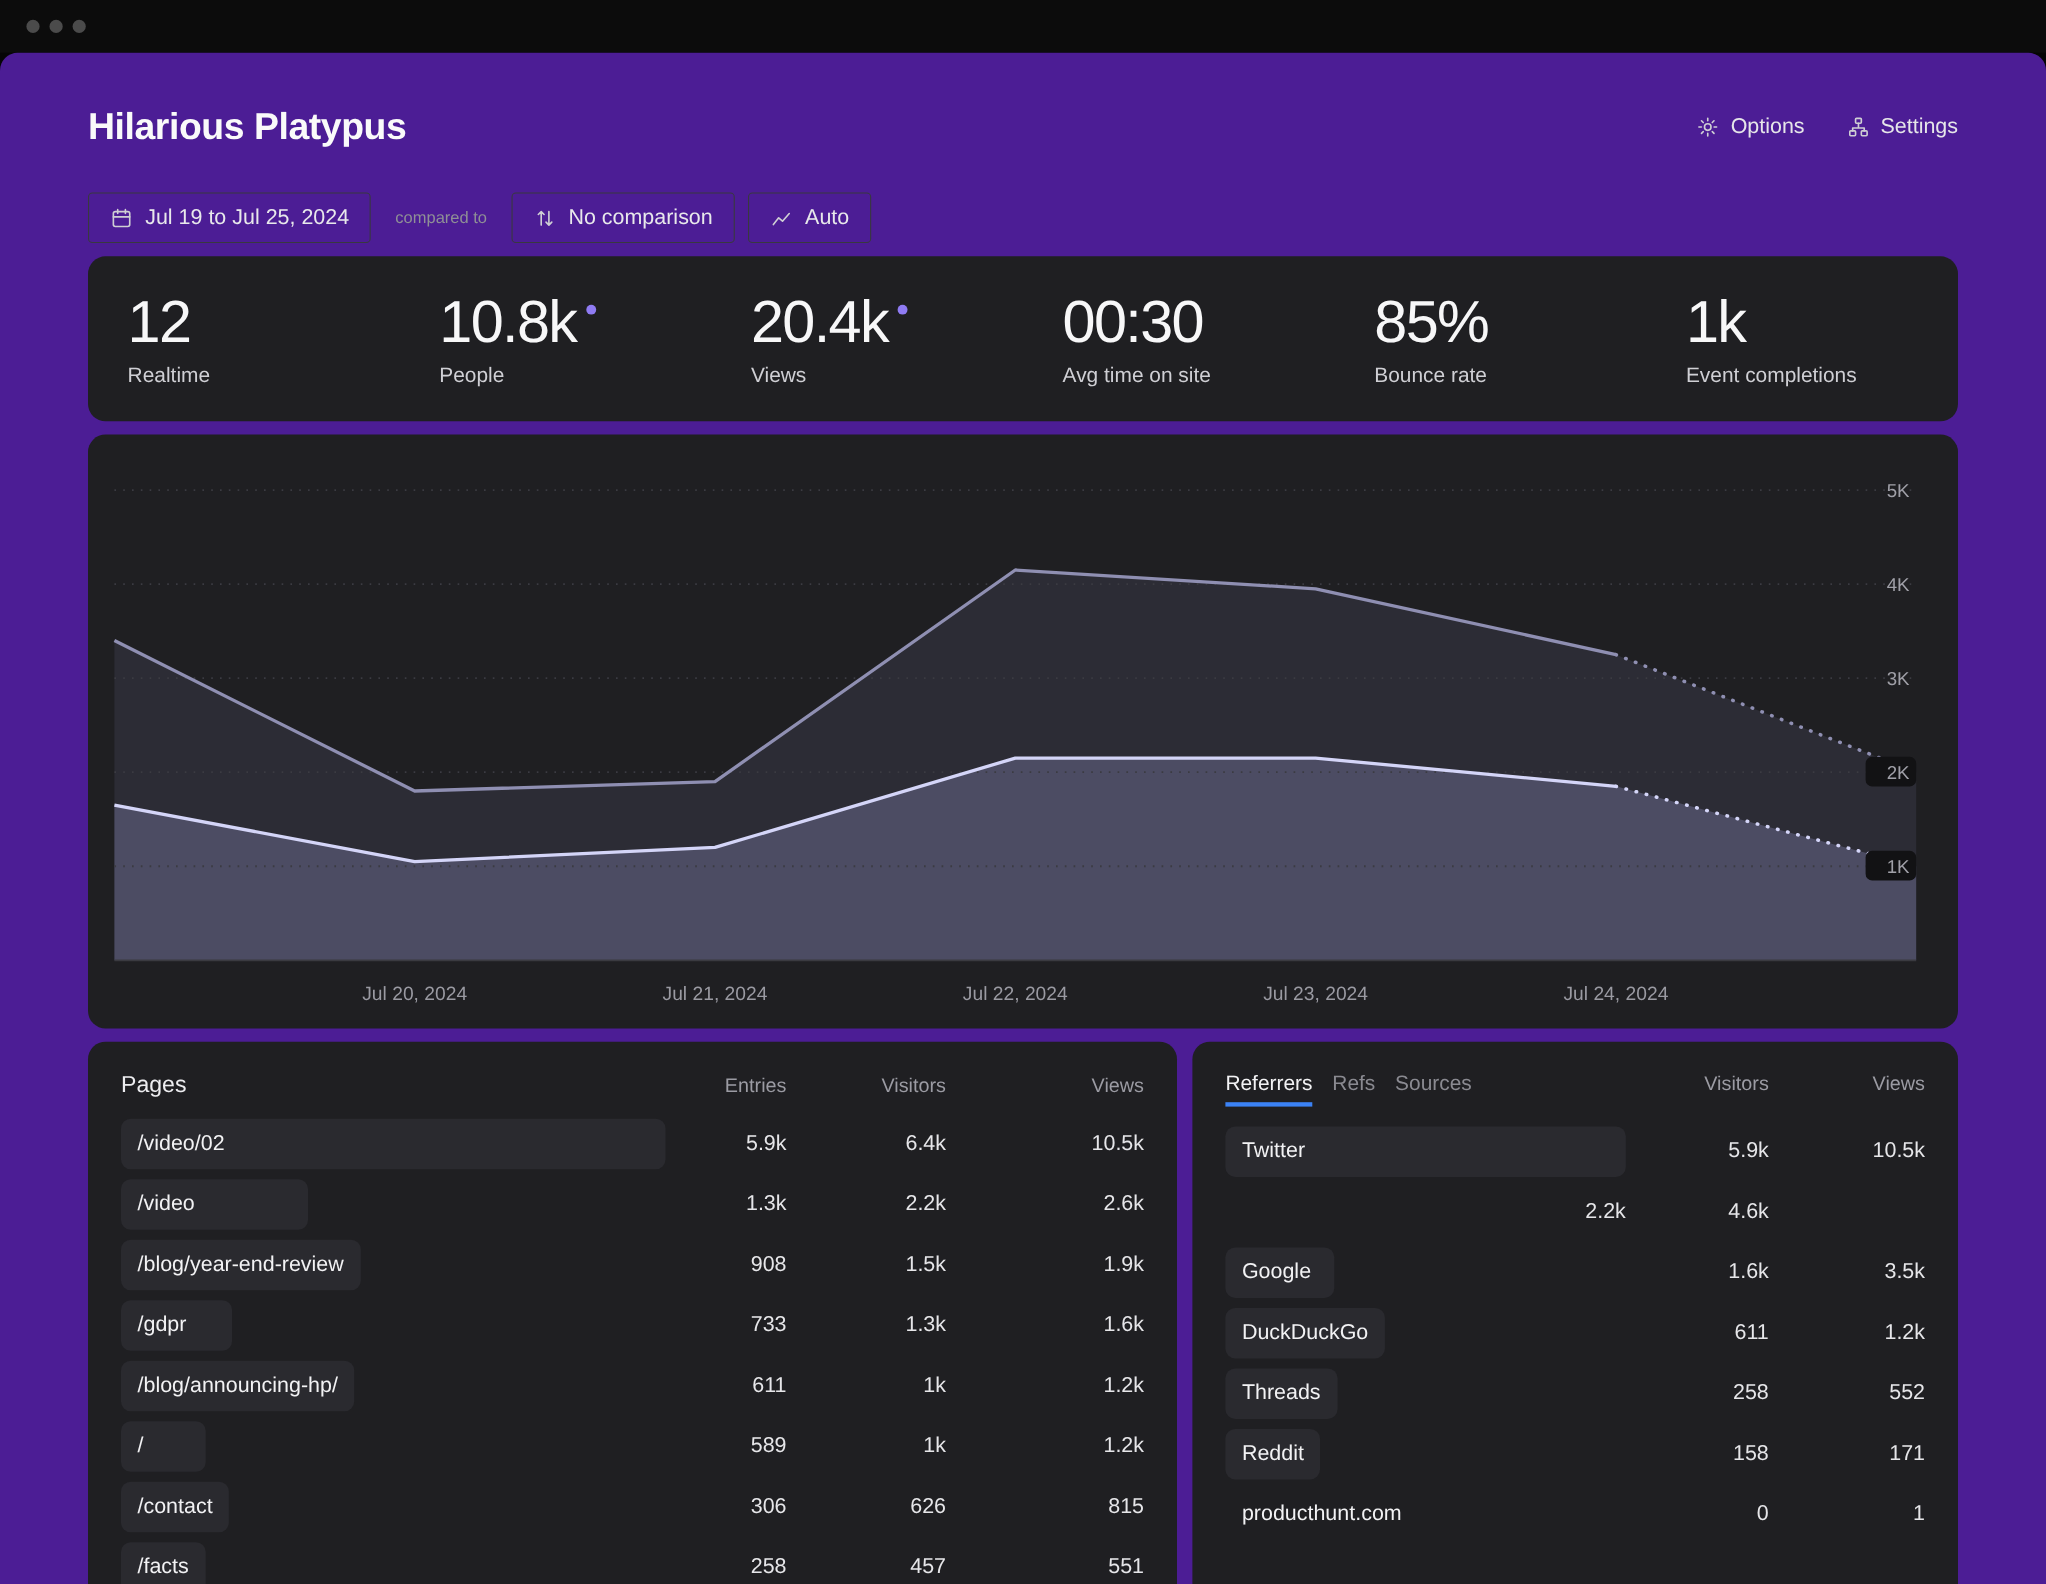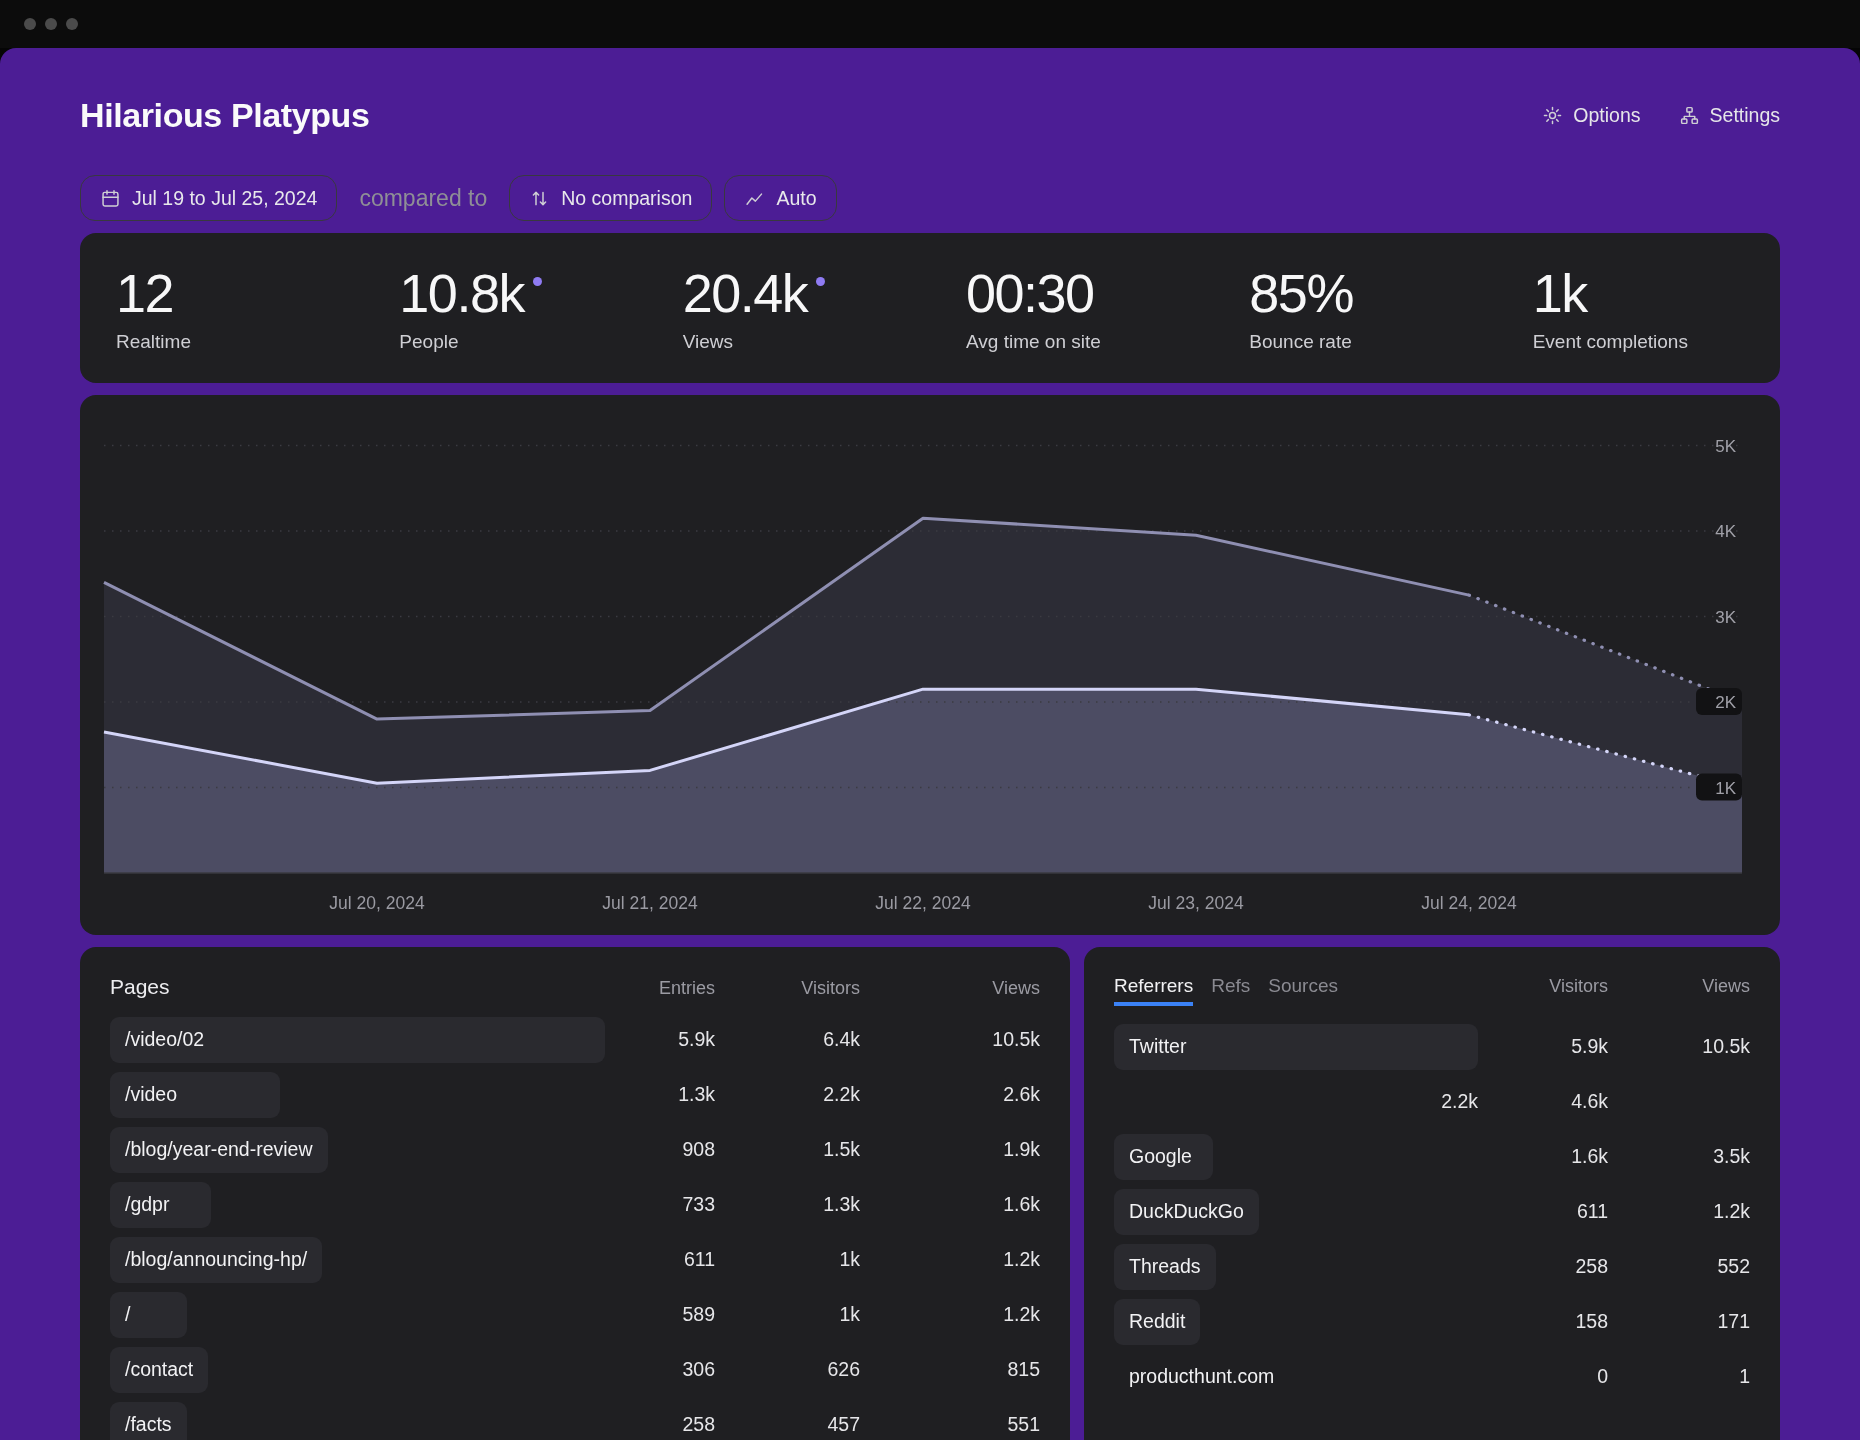--- a/index.html
+++ b/index.html
@@ -9,23 +9,23 @@
   .win-dot{width:12px;height:12px;border-radius:50%;background:#4b4b4b}
   .page{height:1392px;background:#4c1d95;border-radius:16px 16px 0 0;padding:0 80px;overflow:hidden}
   .topbar{display:flex;justify-content:space-between;align-items:center;padding-top:48px}
   .page-title{font-size:34px;font-weight:700;color:#fafafa;letter-spacing:-.4px}
   .top-actions{display:flex;gap:38px;align-items:center}
   .ghost-btn{display:inline-flex;align-items:center;gap:10px;background:none;border:none;
     color:#e6e6e9;font-size:19.5px;font-family:inherit;cursor:pointer}
   .icon{width:21px;height:21px;stroke:#cfcfd4;fill:none;stroke-width:1.7;stroke-linecap:round;stroke-linejoin:round}
   .filters{display:flex;align-items:center;margin-top:40px;gap:12px}
   .btn{display:inline-flex;align-items:center;gap:11px;height:46px;padding:0 19px;
-    border:1px solid #39393f;border-radius:15px;background:transparent;color:#e8e8eb;
+    border:1px solid #39393f;border-radius:4px;background:transparent;color:#e8e8eb;
     font-size:19.5px;font-family:inherit;cursor:pointer}
-  .muted-label{color:#8f8f96;font-size:23px;margin:0 10px}
+  .muted-label{color:#8f8f96;font-size:15px;margin:0 10px}
   .stats-card{margin-top:12px;background:#1f1f22;border-radius:16px;display:flex;padding:32px 0 30px}
   .stat{flex:1;padding-left:36px;cursor:pointer}
   .stat-value{display:flex;align-items:flex-start;font-size:54px;line-height:1.05;color:#f7f7f8;letter-spacing:-1.5px}
   .live-dot{width:9px;height:9px;border-radius:50%;background:#8f7bf3;margin:12px 0 0 9px;flex:none}
   .stat-label{margin-top:9px;font-size:19px;color:#cfcfd4}
   .chart-card{margin-top:12px;background:#1f1f22;border-radius:16px;height:540px;position:relative}
   .chart-card svg{position:absolute;inset:0;width:100%;height:100%;font-family:inherit}
   .tables{display:flex;gap:14px;margin-top:12px;align-items:flex-start}
   .card{background:#1f1f22;border-radius:16px;padding:28px 30px;height:620px;overflow:hidden}
   .pages-card{width:990px}

